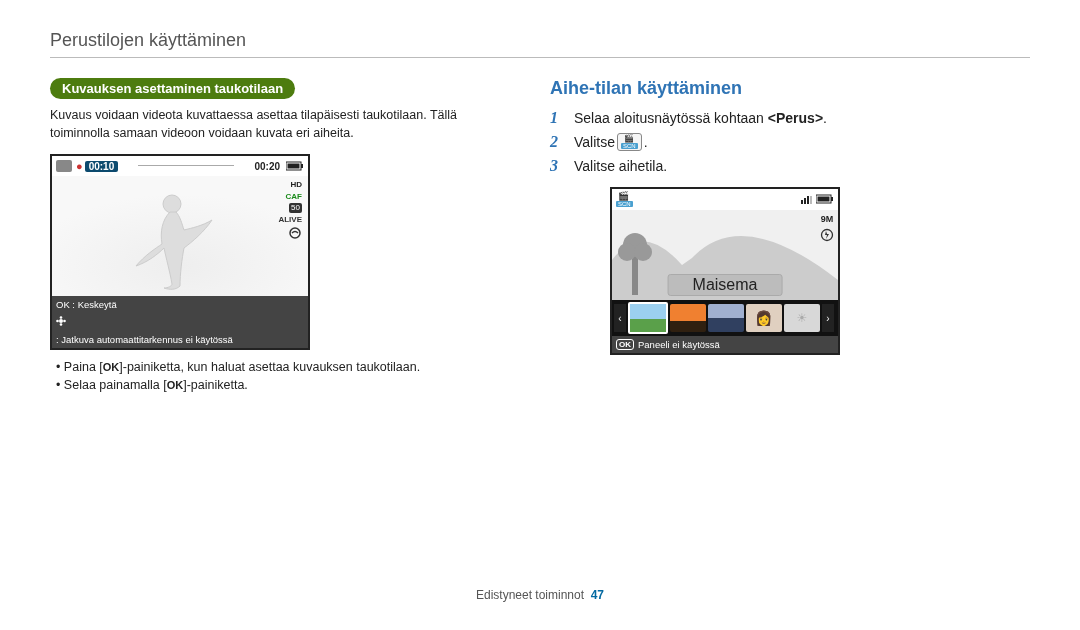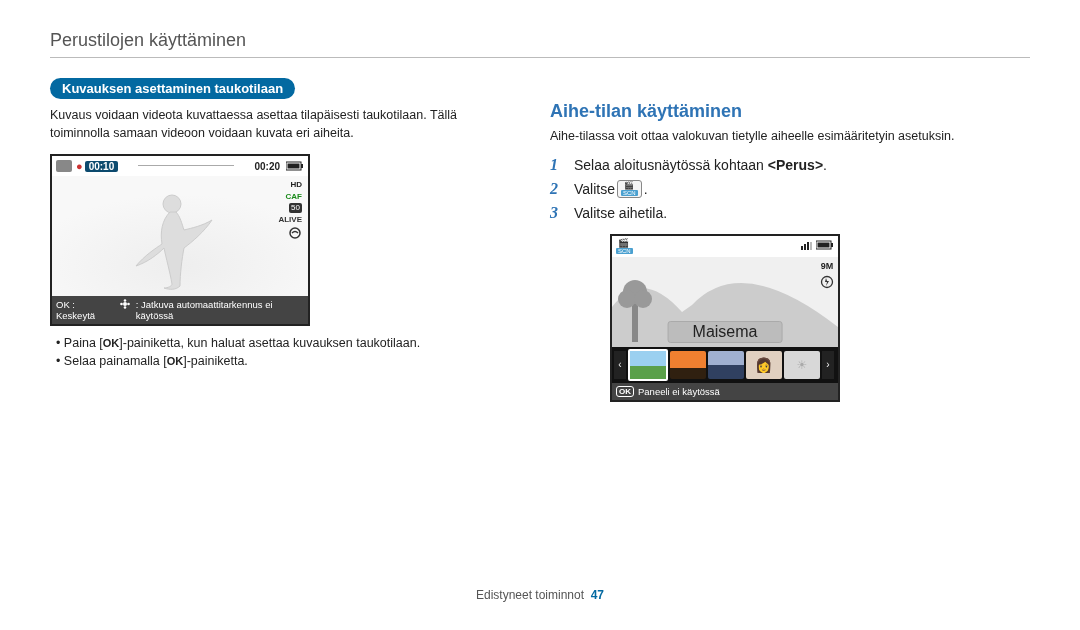--- a/index.html
+++ b/index.html
@@ -26,25 +26,24 @@
   }
   .columns {
     display: flex;
     gap: 60px;
   }
   .left-col {
     width: 440px;
   }
   .right-col {
     flex: 1;
-    margin-top: 23px;
   }
   .pill {
     display: inline-block;
-    background: #0369a1;
+    background: #4d7c0f;
     color: #fff;
     font-weight: bold;
     border-radius: 12px;
     padding: 3px 12px;
     font-size: 13px;
     margin-bottom: 8px;
   }
   .body-text {
     font-size: 12.5px;
     line-height: 1.4;
@@ -143,21 +142,21 @@
   .cam1-body .right-icons {
     position: absolute;
     right: 6px;
     top: 4px;
     font-size: 8px;
     text-align: right;
     line-height: 1.2;
   }
   .cam1-body .right-icons div { margin-bottom:2px; }
   .cam1-bottom {
-    background:#444;color:#fff;font-size:9.5px;padding:3px 4px;display:flex;gap:6px;
+    background:#444;color:#fff;font-size:9.5px;padding:3px 4px;display:flex;gap:6px;flex-direction:column;
   }
 
   
   .cam2 {
     width: 230px;
     border: 2px solid #222;
     margin: 12px 0 0 60px;
     box-sizing: border-box;
   }
   .cam2-top {
@@ -284,21 +283,20 @@
           <span>Paina [</span><span class="ok-label">OK</span><span>]-painiketta, kun haluat asettaa kuvauksen taukotilaan.</span>
         </li>
         <li>
           <span>Selaa painamalla [</span><span class="ok-label">OK</span><span>]-painiketta.</span>
         </li>
       </ul>
     </div>
 
     <div class="right-col">
       <div class="blue-heading">Aihe-tilan käyttäminen</div>
-      <div class="body-text">Aihe-tilassa voit ottaa valokuvan tietylle aiheelle esimääritetyin asetuksin.</div>
 
       <ol class="step-list">
         <li>
           <span class="step-num">1</span>
           <span>
             <span>Selaa aloitusnäytössä kohtaan </span><span class="bold">&lt;Perus&gt;</span><span>.</span>
           </span>
         </li>
         <li>
           <span class="step-num">2</span>

